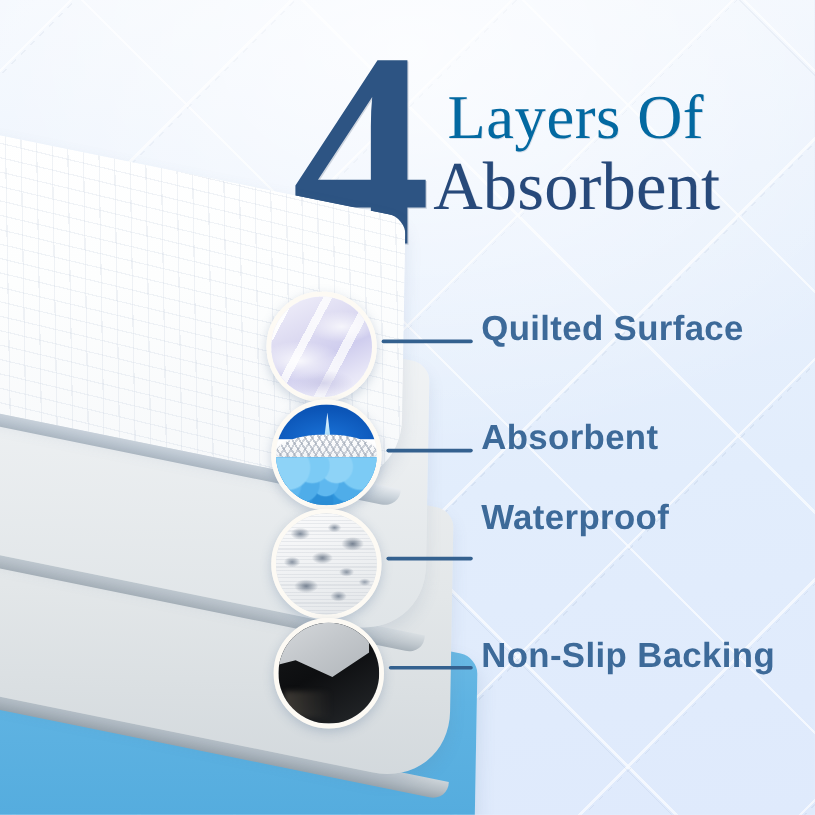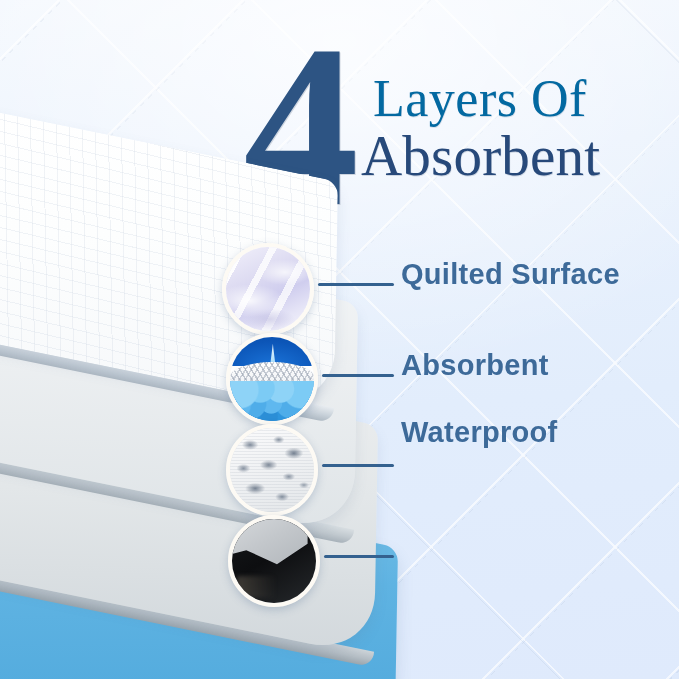--- a/index.html
+++ b/index.html
@@ -311,14 +311,15 @@
   </div>
 
   <div class="conn c1"></div>
   <div class="conn c2"></div>
   <div class="conn c3"></div>
   <div class="conn c4"></div>
 
   <div class="lbl l1">Quilted Surface</div>
   <div class="lbl l2">Absorbent</div>
   <div class="lbl l3">Waterproof</div>
+  <div class="lbl l4">Non-Slip Backing</div>
 
 </div>
 
 </body></html>

